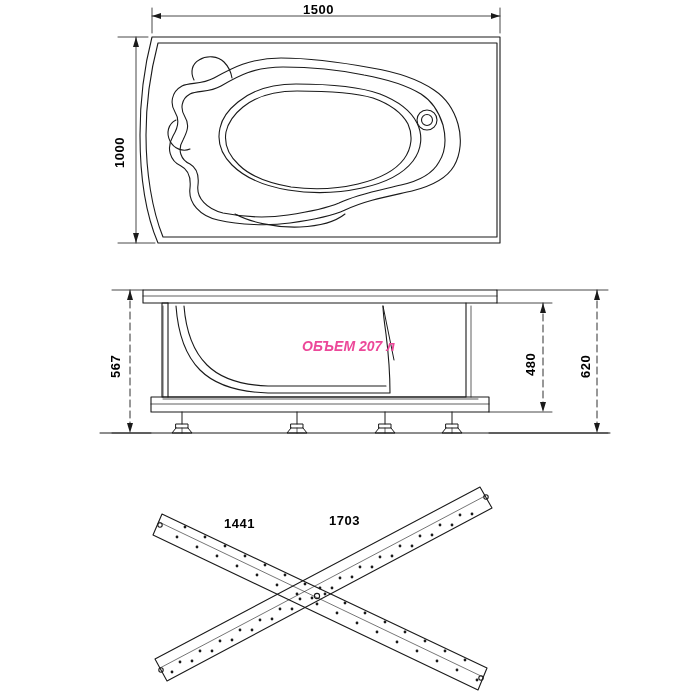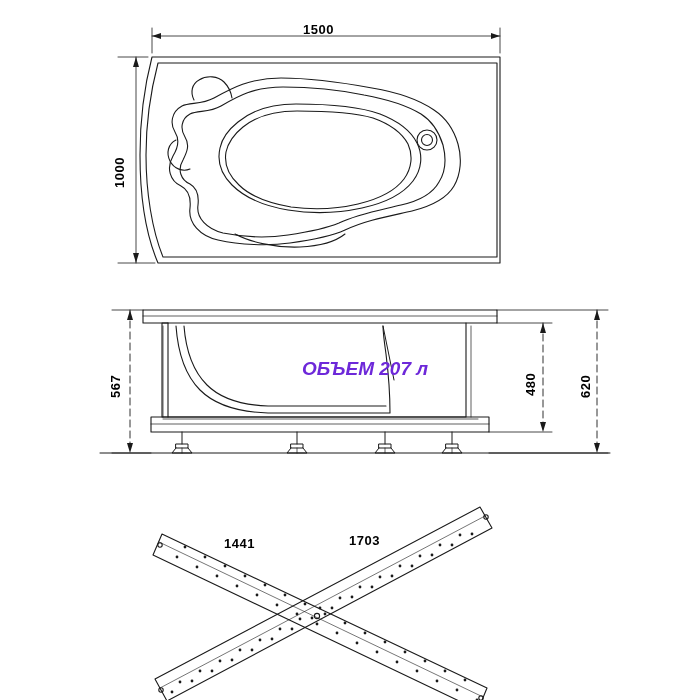--- a/index.html
+++ b/index.html
@@ -12,21 +12,20 @@
     height: 700px;
     font-family: "Liberation Sans", sans-serif;
     color: #000000;
     overflow: hidden;
   }
   #sheet {
     position: relative;
     width: 700px;
     height: 604px;
     background: #ffffff;
-    margin-top: 20px;
   }
   #drawing {
     position: absolute;
     left: 0;
     top: 0;
   }
   .dim-label {
     position: absolute;
     font-family: "Liberation Sans", sans-serif;
     font-weight: bold;
@@ -37,22 +36,22 @@
   }
   .dim-vert {
     transform: rotate(-90deg);
     transform-origin: left top;
   }
   .vol-label {
     position: absolute;
     font-family: "Liberation Sans", sans-serif;
     font-style: italic;
     font-weight: bold;
-    font-size: 19px;
-    color: #6d28d9;
+    font-size: 14px;
+    color: #ec4899;
     white-space: nowrap;
     text-align: center;
   }
 </style>
 </head>
 <body>
 
 <div id="sheet">
 
   <svg id="drawing" width="700" height="700" viewBox="0 0 700 700">
@@ -325,15 +324,15 @@
   <div class="dim-label dim-vert" style="left:108px; top:378px;">567</div>
 
   <div class="dim-label dim-vert" style="left:523px; top:376px;">480</div>
 
   <div class="dim-label dim-vert" style="left:578px; top:378px;">620</div>
 
   <div class="vol-label" style="left:302px; top:338px;">ОБЪЕМ 207 л</div>
 
   <div class="dim-label" style="left:224px; top:516px;">1441</div>
 
-  <div class="dim-label" style="left:349px; top:513px;">1703</div>
+  <div class="dim-label" style="left:329px; top:513px;">1703</div>
 
 </div>
 
 </body></html>

